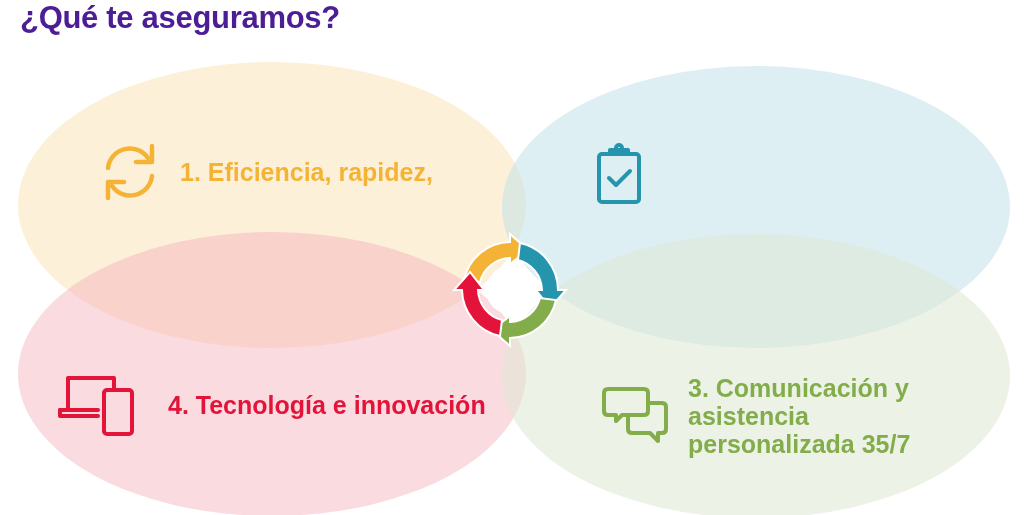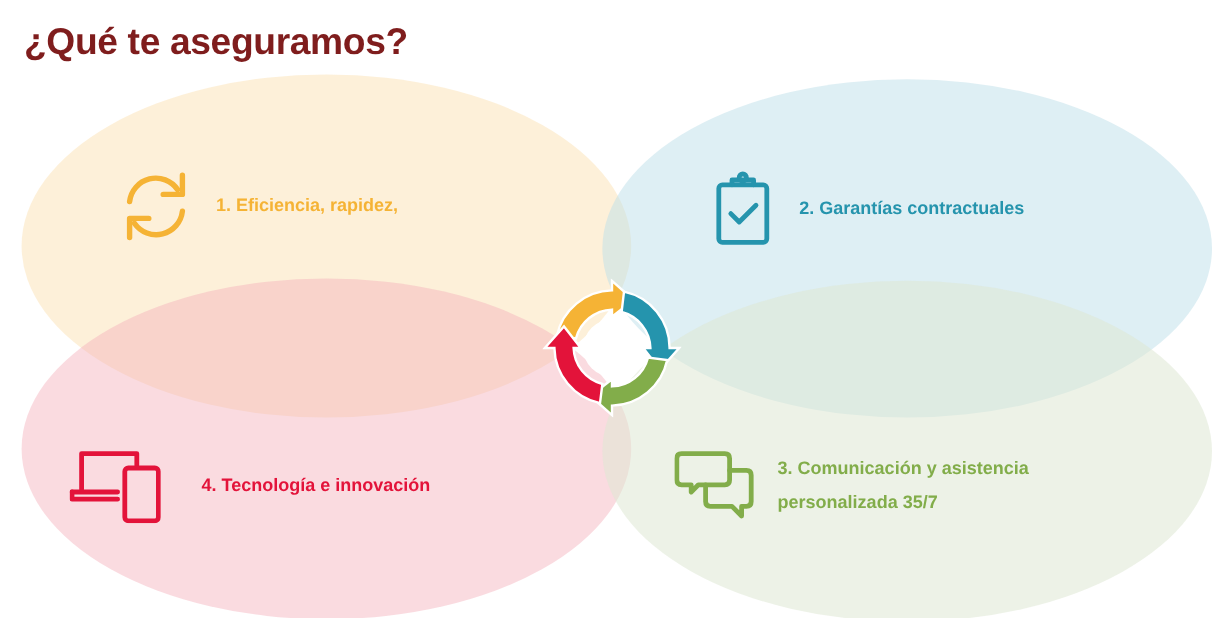--- a/index.html
+++ b/index.html
@@ -1,24 +1,24 @@
 <!DOCTYPE html>
 <html><head>
 <meta charset="utf-8">
 <style>
   html,body{margin:0;padding:0;background:#ffffff;}
   body{width:1024px;height:515px;position:relative;overflow:hidden;font-family:"Liberation Sans",sans-serif;}
-  .title{position:absolute;left:20px;top:17px;font-size:31px;font-weight:bold;color:#7f1d1d;letter-spacing:-0.3px;}
+  .title{position:absolute;left:20px;top:0;font-size:31px;font-weight:bold;color:#4c1d95;letter-spacing:-0.3px;}
   .ellipse{position:absolute;border-radius:50%;}
   .e1{left:18px;top:62px;width:508px;height:286px;background:rgba(252,228,186,0.55);}
   .e2{left:502px;top:66px;width:508px;height:282px;background:rgba(190,224,234,0.5);}
   .e4{left:18px;top:232px;width:508px;height:284px;background:rgba(244,176,186,0.45);}
   .e3{left:502px;top:234px;width:508px;height:284px;background:rgba(222,232,212,0.55);}
   .item{position:absolute;display:flex;align-items:center;}
-  .label{font-weight:bold;font-size:15px;line-height:28px;}
+  .label{font-weight:bold;font-size:25px;line-height:28px;}
   .icon{flex:none;}
   .cycle{position:absolute;left:452px;top:232px;width:116px;height:116px;}
 </style>
 </head>
 <body>
 
 <div class="title">¿Qué te aseguramos?</div>
 
 <div class="ellipse e1"></div>
 <div class="ellipse e2"></div>
@@ -38,37 +38,36 @@
 </div>
 
 <div class="item" style="left:596px;top:142px;">
   <svg class="icon" width="46" height="64" viewBox="0 0 46 64" fill="none" stroke="#2594ad" stroke-width="4" stroke-linecap="round" stroke-linejoin="round">
     <rect x="3" y="12" width="40" height="48" rx="3"></rect>
     <path d="M14 12 L14 8 L32 8 L32 12"></path>
     <circle cx="23" cy="6" r="3"></circle>
     <path d="M13 36 L20 43 L34 29"></path>
   </svg>
   <div style="margin-left:24px;">
-    <div class="label" style="color:#2594ad;">2. Garantías contractuales</div>
   </div>
 </div>
 
 <div class="item" style="left:58px;top:374px;">
   <svg class="icon" width="76" height="62" viewBox="0 0 76 62" fill="none" stroke="#e3133a" stroke-width="4" stroke-linecap="round" stroke-linejoin="round">
     <path d="M10 34 L10 4 L56 4 L56 14"></path>
     <path d="M2 36 L2 42 L40 42"></path>
     <path d="M2 36 L40 36"></path>
     <rect x="46" y="16" width="28" height="44" rx="3"></rect>
   </svg>
   <div style="margin-left:34px;">
     <div class="label" style="color:#e3133a;">4. Tecnología e innovación</div>
   </div>
 </div>
 
-<div class="item" style="left:562px;top:374px;">
+<div class="item" style="left:602px;top:374px;">
   <svg class="icon" width="68" height="62" viewBox="0 0 68 62" fill="none" stroke="#82ad4a" stroke-width="4" stroke-linecap="round" stroke-linejoin="round">
     <path d="M6 4 L42 4 Q46 4 46 8 L46 26 Q46 30 42 30 L20 30 L14 36 L14 30 L6 30 Q2 30 2 26 L2 8 Q2 4 6 4 Z"></path>
     <path d="M46 18 L60 18 Q64 18 64 22 L64 44 Q64 48 60 48 L56 48 L56 56 L48 48 L30 48 Q26 48 26 44 L26 30"></path>
   </svg>
   <div style="margin-left:18px;">
     <div class="label" style="color:#82ad4a;">3. Comunicación y asistencia</div>
     <div class="label" style="color:#82ad4a;">personalizada 35/7</div>
   </div>
 </div>
 

